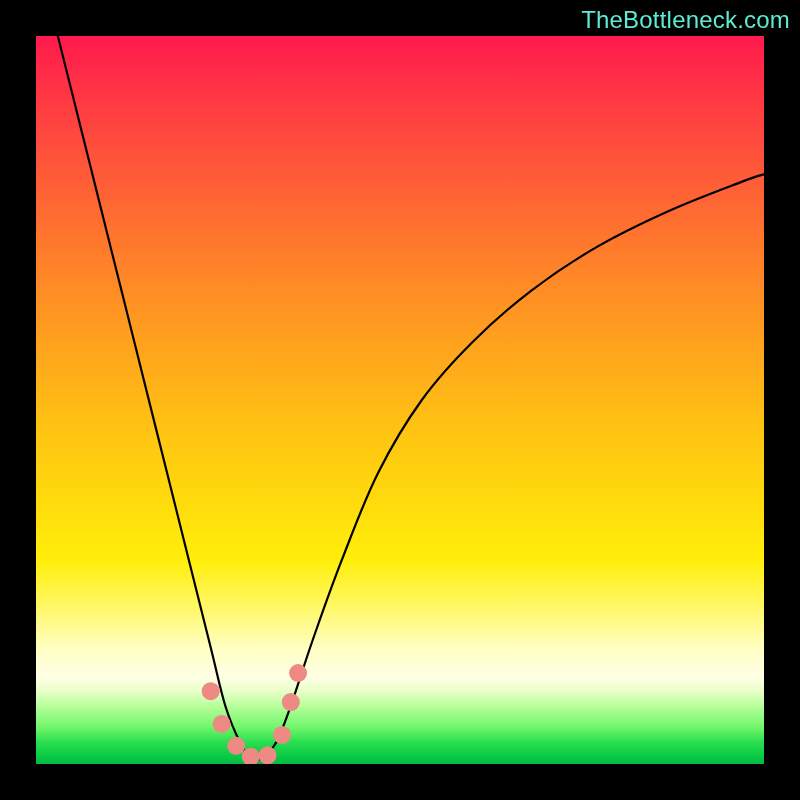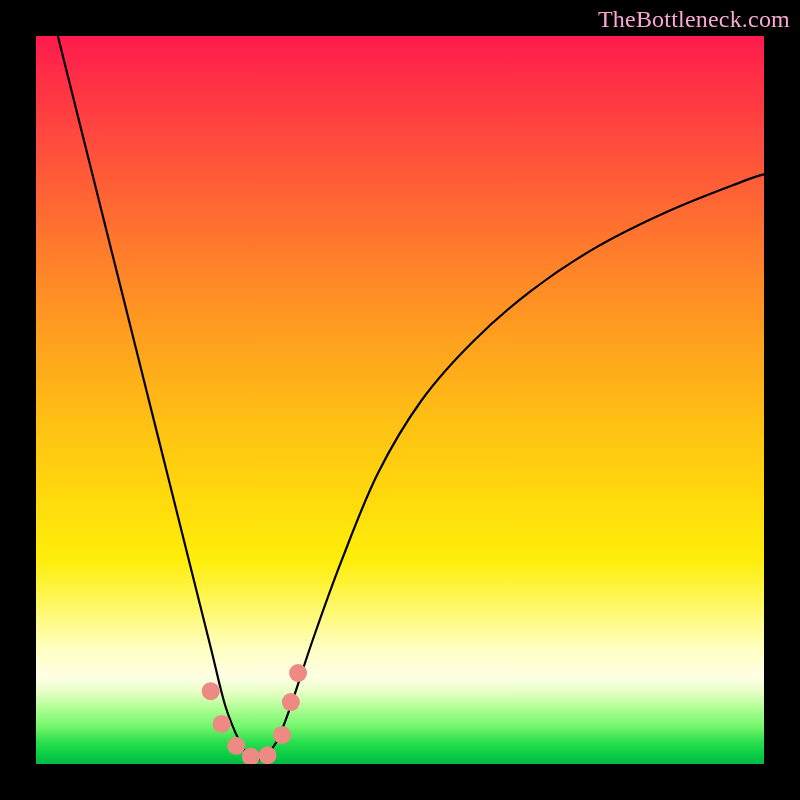--- a/index.html
+++ b/index.html
@@ -52,26 +52,25 @@
     position: absolute;
     left: 0;
     top: 0;
     width: 728px;
     height: 728px;
   }
   .watermark {
     position: absolute;
     top: 6px;
     right: 10px;
-    color: #f9a8d4;
+    color: #5eead4;
     font-size: 24px;
     font-weight: 400;
     letter-spacing: 0.2px;
     user-select: none;
-    font-family: Liberation Serif, serif;
   }
 </style>
 </head>
 <body>
 
 <div class="frame">
 
   <div class="watermark">TheBottleneck.com</div>
 
   <div class="plot-area">

